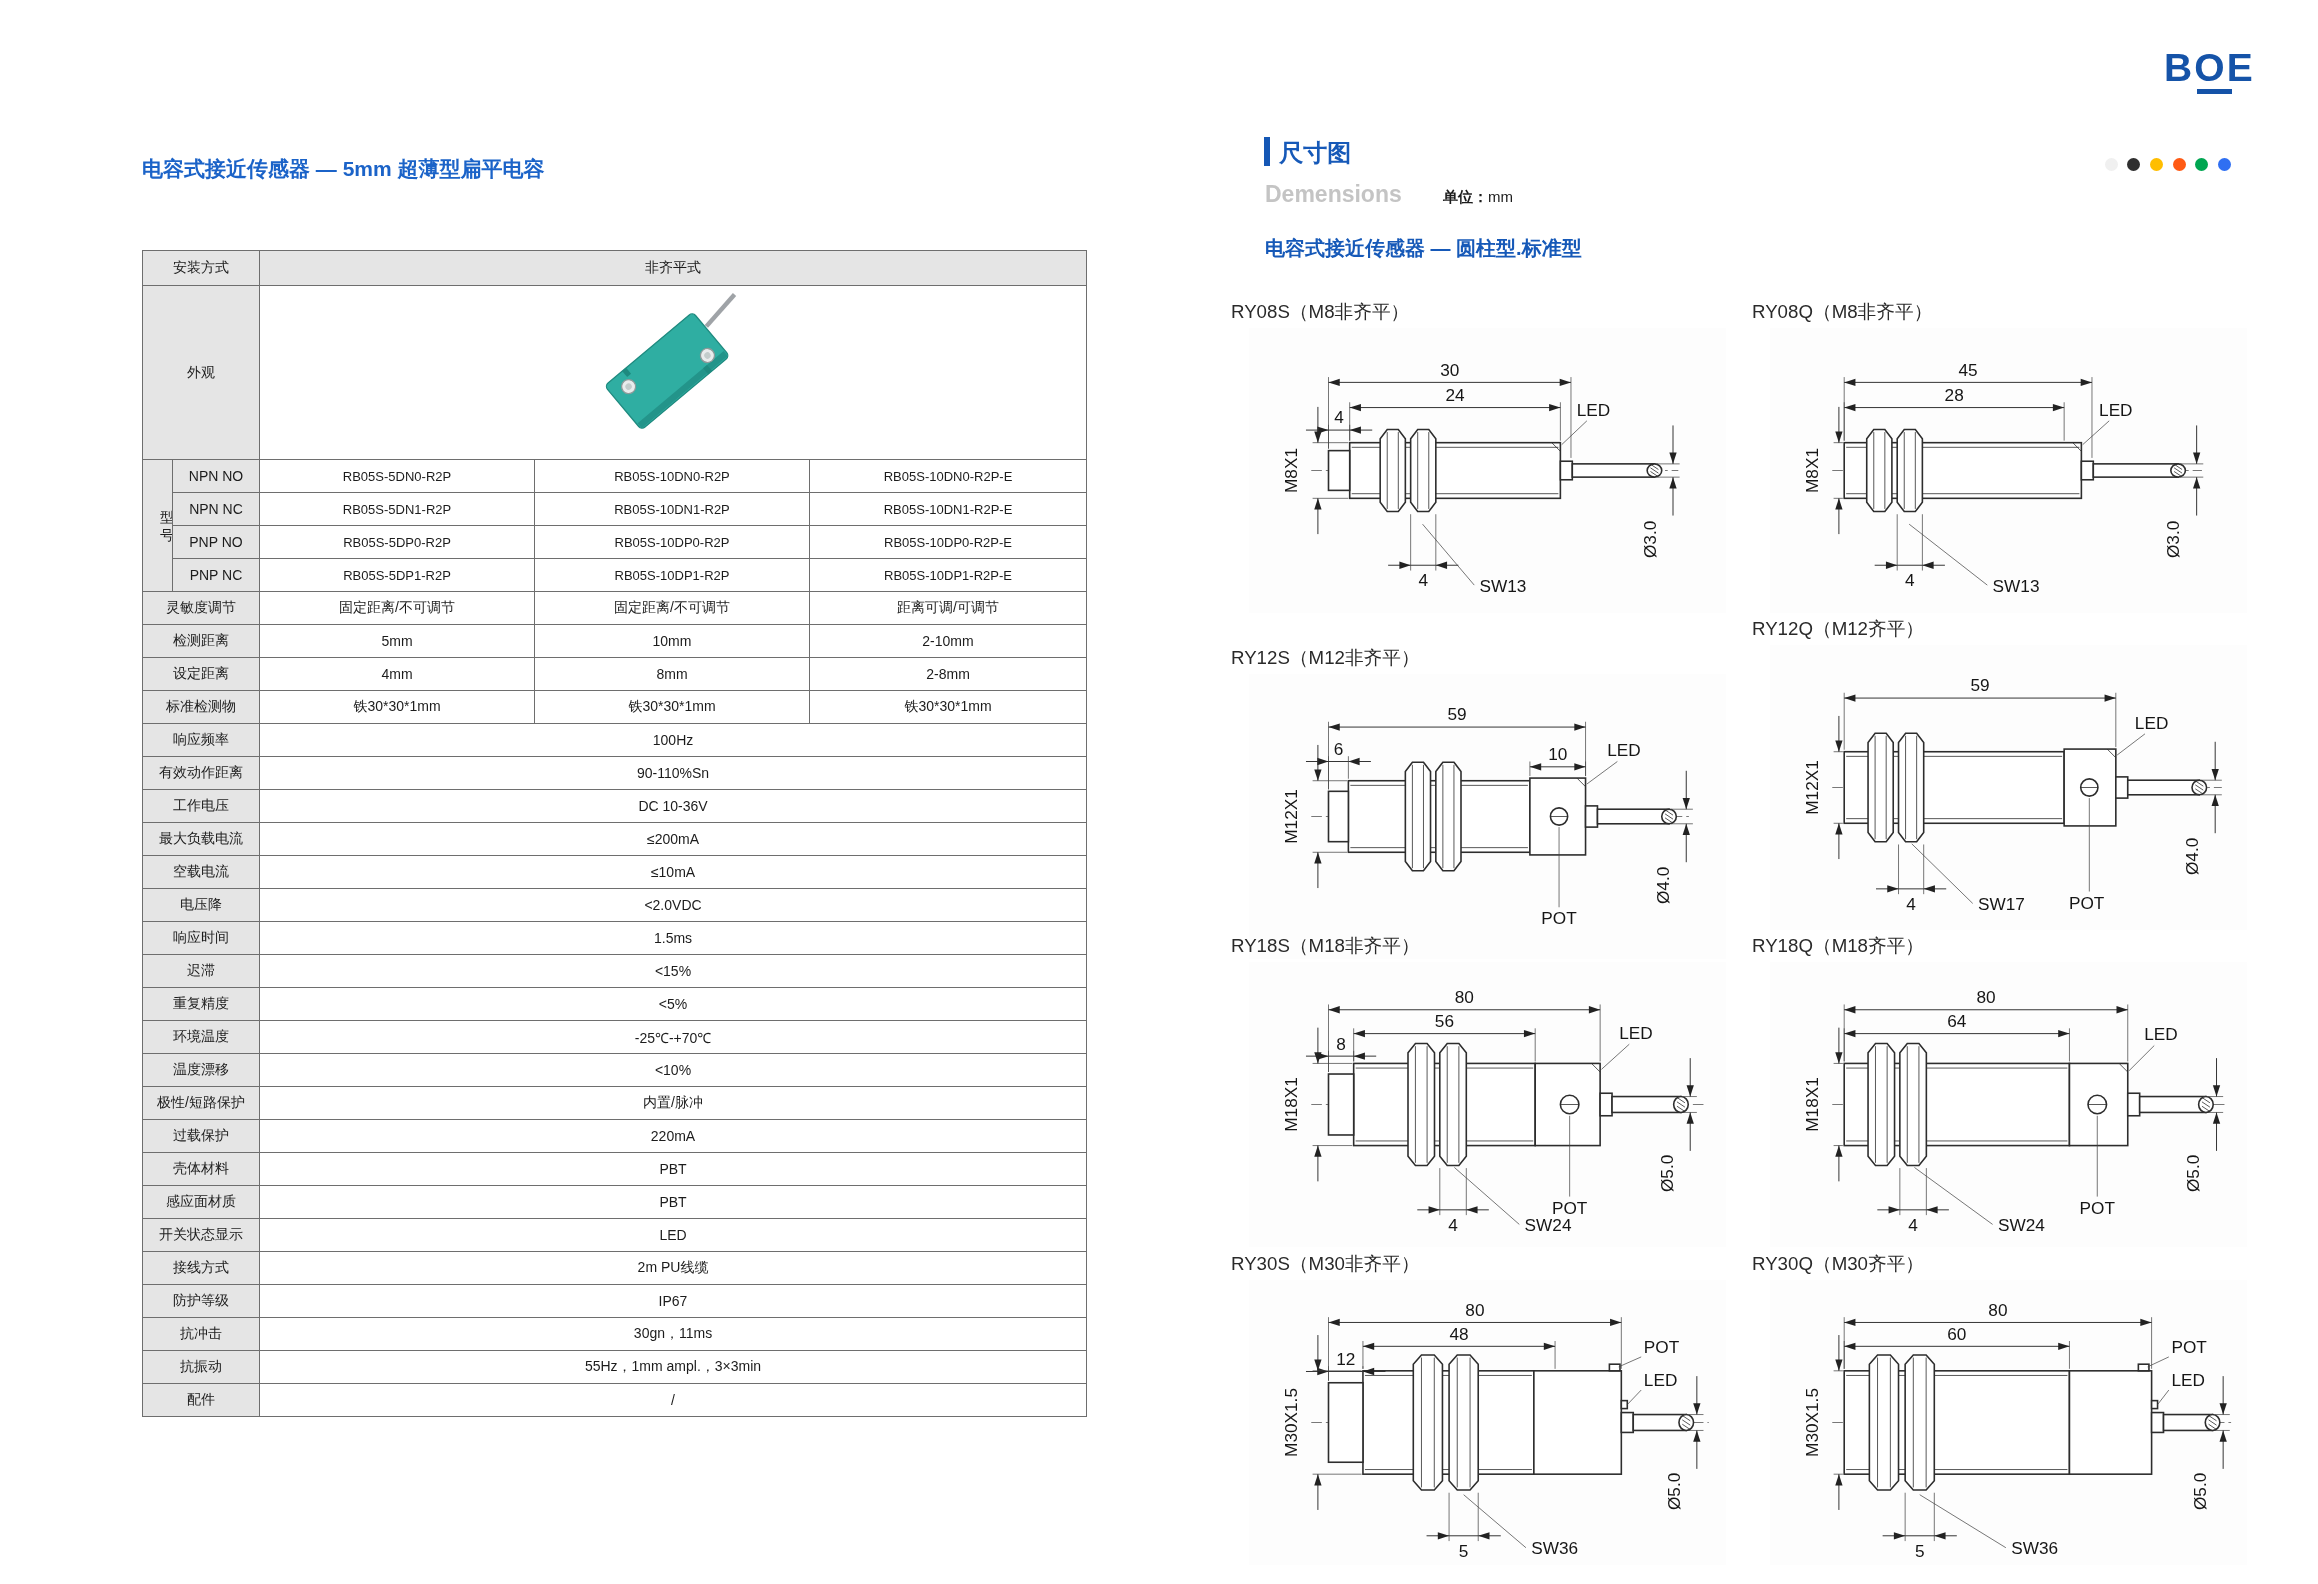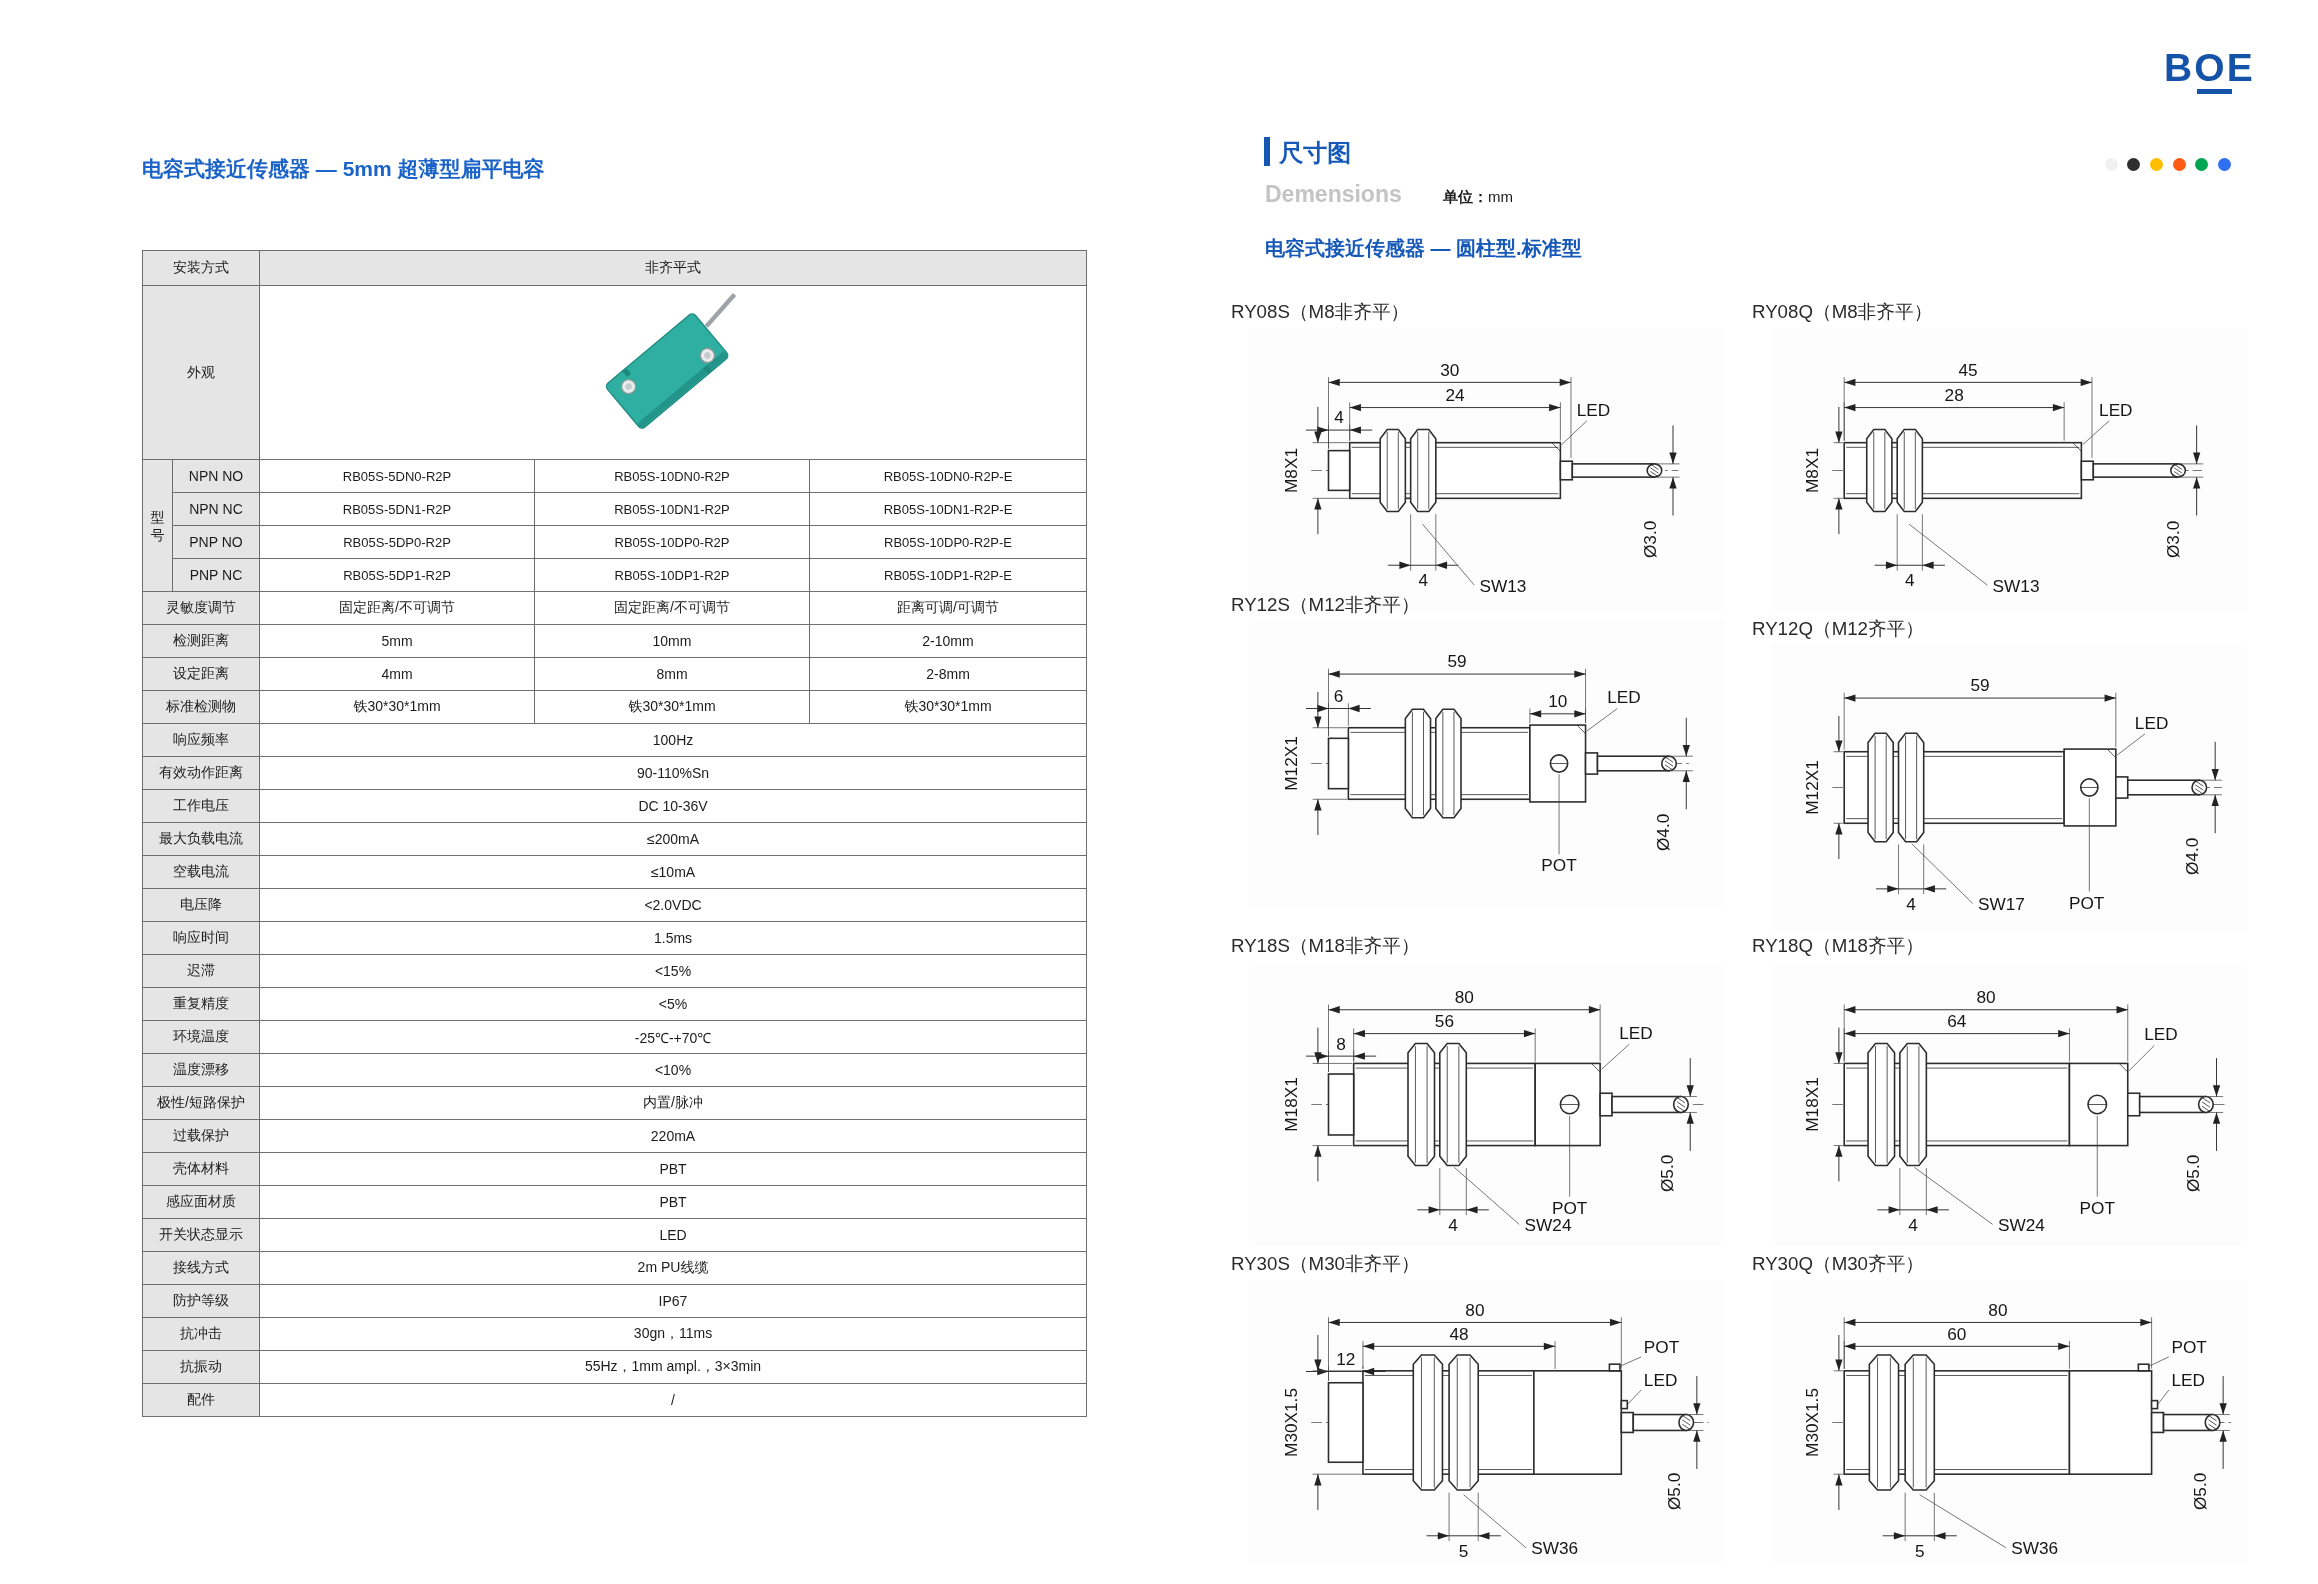--- a/index.html
+++ b/index.html
@@ -5,21 +5,21 @@
   html,body{margin:0;padding:0}
   body{width:2319px;height:1584px;position:relative;background:#ffffff;
        font-family:"Liberation Sans",sans-serif;overflow:hidden;color:#1c1c1c}
   .abs{position:absolute}
   
   #left-title{left:142px;top:155px;font-size:21px;font-weight:600;color:#1b63c8}
   
   #spec{position:absolute;left:142px;top:250px;border-collapse:collapse;table-layout:fixed;width:944px}
   #spec td{border:1.1px solid #6e6e6e;font-size:14px;text-align:center;vertical-align:middle;padding:0 4.1px;overflow:hidden}
   #spec td.lbl{background:#e5e5e5;font-size:14px}
-  #spec td.vert{width:30px;word-break:break-all;line-height:18px;padding:0 7px}
+  #spec td.vert{width:30px;word-break:break-all;line-height:18px;padding:0 17px}
   #spec td.mdl{font-size:13px}
   
   #logo{left:2164px;top:46px;font-size:39px;font-weight:bold;color:#1553a8;letter-spacing:2.1px}
   #logo .bar{position:absolute;left:33px;top:43px;width:35px;height:4.8px;background:#1553a8}
   
   #sec-head{left:1264px;top:137px;font-size:24px;font-weight:bold;color:#1659b8;display:flex;align-items:flex-start}
   #sec-head .vbar{width:5.5px;height:29px;background:#1557b5;margin-right:9.7px}
   #sec-sub{left:1265px;top:181px;font-size:23px;font-weight:bold;color:#c4c4c4}
   #unit{left:1443px;top:188px;font-size:15px;color:#1c1c1c}
   #unit b{font-weight:bold}
@@ -349,21 +349,21 @@
         <text x="618" y="319" class="dt" text-anchor="middle" transform="rotate(-90 618 319)">Ø3.0</text>
         <line x1="110" y1="173" x2="96" y2="173" class="ext"></line>
         <line x1="110" y1="257" x2="96" y2="257" class="ext"></line>
         <line x1="104" y1="119" x2="104" y2="173" class="dim"></line>
         <polygon points="104,173 98.5,156 109.5,156" class="ah"></polygon>
         <line x1="104" y1="311" x2="104" y2="257" class="dim"></line>
         <polygon points="104,257 98.5,274 109.5,274" class="ah"></polygon>
         <text x="72" y="215" class="dt" text-anchor="middle" transform="rotate(-90 72 215)">M8X1</text>
       </svg>
     </div>
-    <div class="panel" style="left: 1231px; top: 592px;">
+    <div class="panel" style="left: 1231px; top: 645px;">
       <div class="cap">RY12S（M12非齐平）</div>
       <svg viewBox="0 0 720 430" width="477" height="285" class="draw">
         <line x1="94" y1="215" x2="668" y2="215" class="cl"></line>
         <rect x="150" y="161" width="274" height="108" class="o"></rect>
         <line x1="153" y1="168" x2="421" y2="168" class="thin"></line>
         <line x1="153" y1="262" x2="421" y2="262" class="thin"></line>
         <rect x="120" y="177" width="30" height="76" class="o"></rect>
         <rect x="424" y="157" width="84" height="116" class="o"></rect>
         <rect x="508" y="199" width="18" height="32" class="o"></rect>
         <rect x="526" y="204" width="108" height="22" class="o"></rect>

